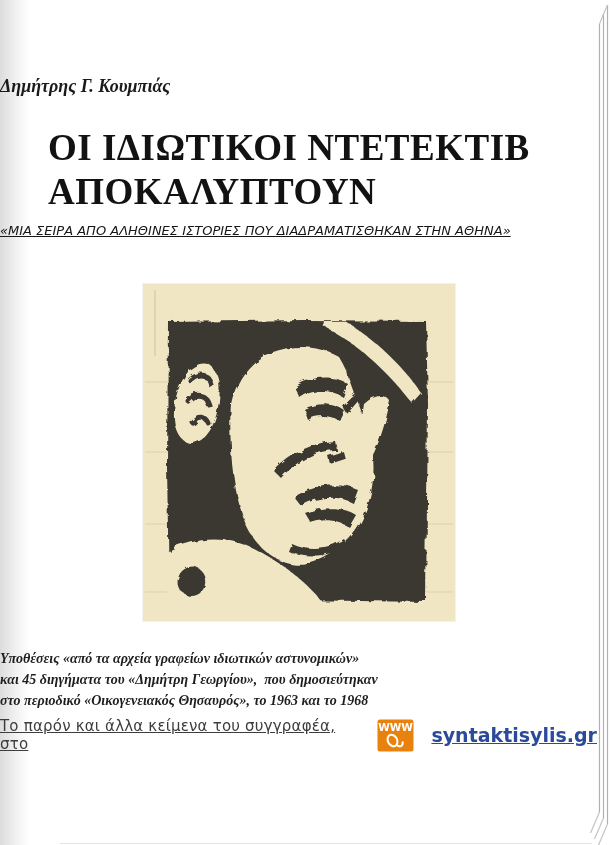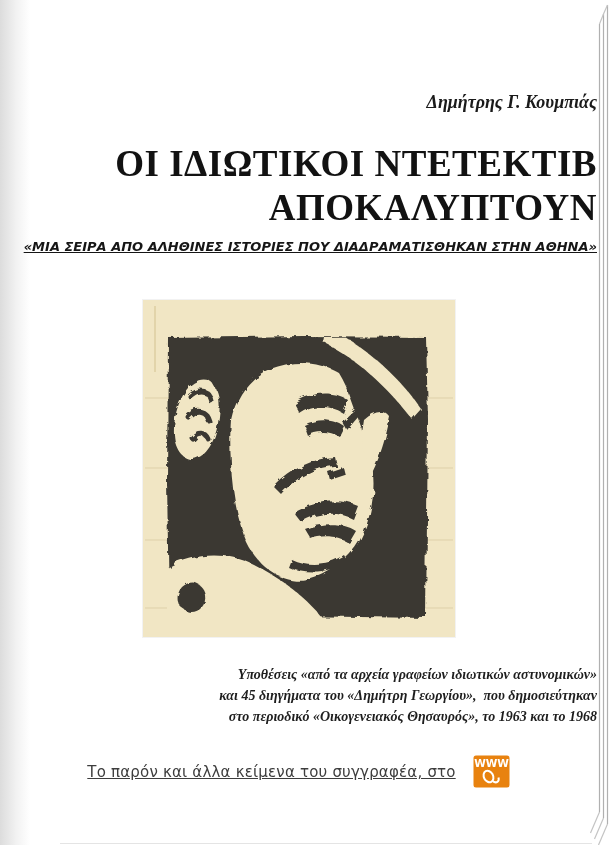--- a/index.html
+++ b/index.html
@@ -3,30 +3,30 @@
 <meta charset="utf-8">
 <style>
   html,body{margin:0;padding:0;background:#ffffff;}
   .canvas{position:relative;width:610px;height:845px;background:#ffffff;overflow:hidden;
           font-family:"Liberation Serif","DejaVu Serif",serif;}
   
   .left-shade{position:absolute;left:0;top:0;bottom:0;width:30px;
               background:linear-gradient(to right,#dcdcdc 0%,#f2f2f2 55%,#ffffff 100%);}
   
   .page-edges{position:absolute;right:0;top:0;width:610px;height:845px;pointer-events:none;}
-  .content{position:absolute;left:0;top:16px;width:597px;text-align:right;}
+  .content{position:absolute;left:0;top:0;width:597px;text-align:left;}
   .author{margin-top:75px;font-size:18px;font-weight:bold;font-style:italic;color:#1a1a1a;line-height:23px;}
   .title{margin-top:28px;font-size:37px;font-weight:bold;color:#121212;line-height:44px;letter-spacing:0.5px;padding-left:48px;}
   .subtitle{margin-top:8px;font-family:"DejaVu Sans","Liberation Sans",sans-serif;
-            font-size:13px;font-weight:bold;font-style:italic;color:#161616;
+            font-size:13px;font-weight:normal;font-style:italic;color:#161616;
             text-decoration:underline;line-height:18px;}
   .illustration-wrap{margin:44px auto 0 auto;width:312px;height:337px;box-shadow:0 0 0 1px rgba(0,0,0,0.05);}
   .caption{margin-top:27px;font-size:14px;font-weight:bold;font-style:italic;color:#1e1e1e;line-height:21px;}
   .caption div{white-space:pre-wrap;}
-  .footer{margin-top:28px;display:flex;align-items:center;justify-content:center;gap:17px;
+  .footer{margin-top:6px;display:flex;align-items:center;justify-content:center;gap:17px;
           font-family:"DejaVu Sans","Liberation Sans",sans-serif;}
   .footer-text{font-size:15px;color:#3d3d3d;text-decoration:underline;letter-spacing:0.2px;}
   .www-icon{display:inline-block;width:37px;height:33px;flex:0 0 auto;}
   .site-link{font-size:19px;font-weight:bold;color:#2a4b9a;text-decoration:underline;cursor:pointer;}
 </style>
 </head>
 <body>
 
 <div class="canvas">
 
@@ -128,16 +128,17 @@
     <div class="footer">
       <span class="footer-text">Το παρόν και άλλα κείμενα του συγγραφέα, στο</span>
       <svg class="www-icon" viewBox="0 0 37 33" xmlns="http://www.w3.org/2000/svg">
         <rect x="0.5" y="0.5" width="36" height="32" rx="2.5" fill="#e8820f"></rect>
         <text x="18.5" y="12" text-anchor="middle" font-family="DejaVu Sans, sans-serif" font-size="10.5" font-weight="bold" fill="#ffffff">WWW</text>
         <g stroke="#ffffff" fill="none" stroke-width="2">
           <ellipse cx="15.5" cy="21.5" rx="4.6" ry="6" transform="rotate(-28 15.5 21.5)"></ellipse>
           <path d="M19.5,26 C23.5,29 26.5,26.5 25.5,22.5"></path>
         </g>
       </svg>
+      <span class="site-link">syntaktisylis.gr</span>
     </div>
 
   </div>
 </div>
 
 </body></html>

